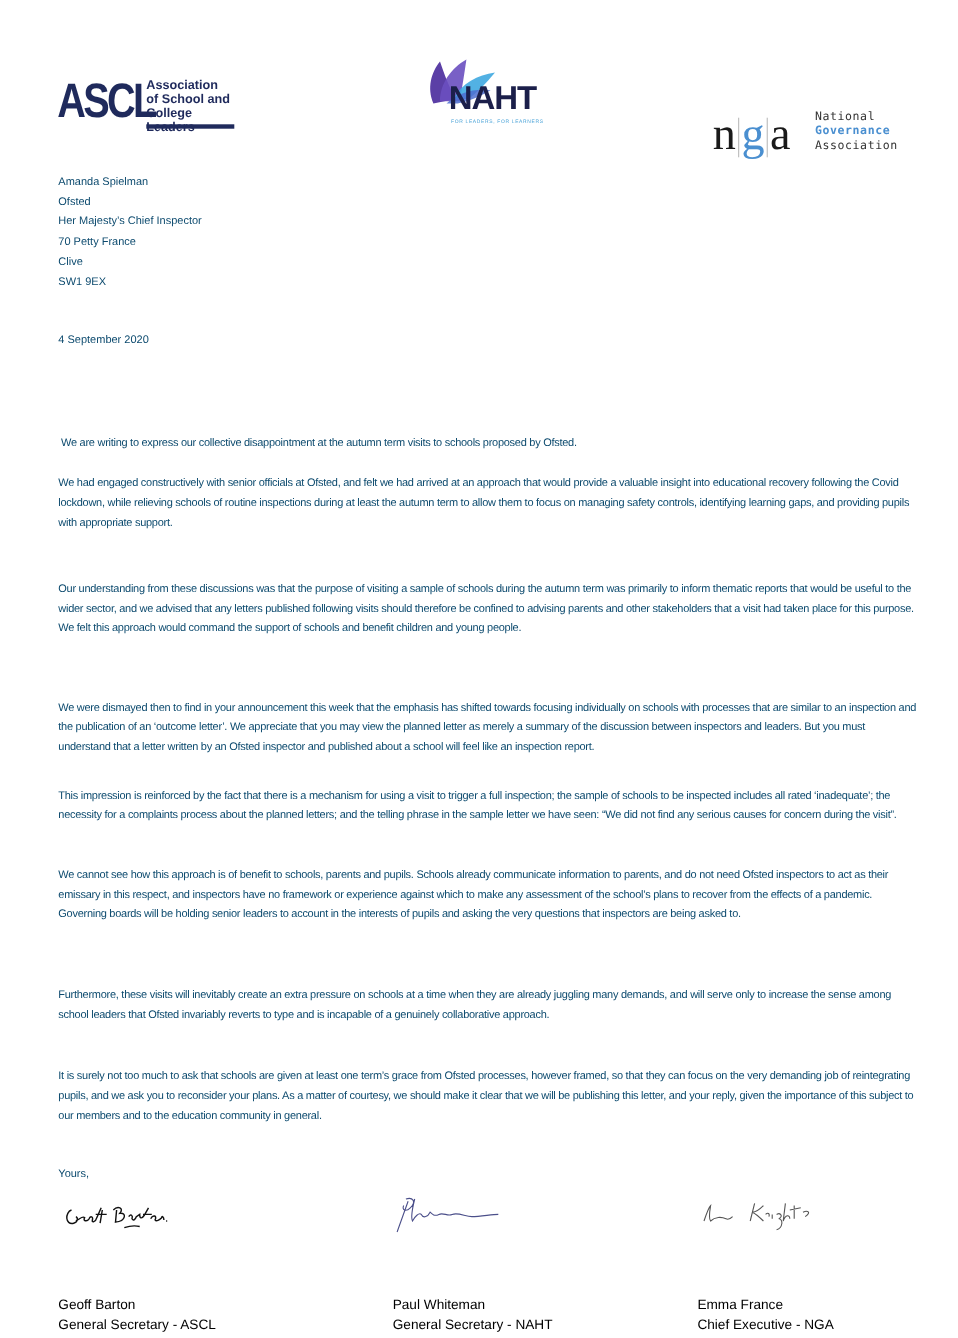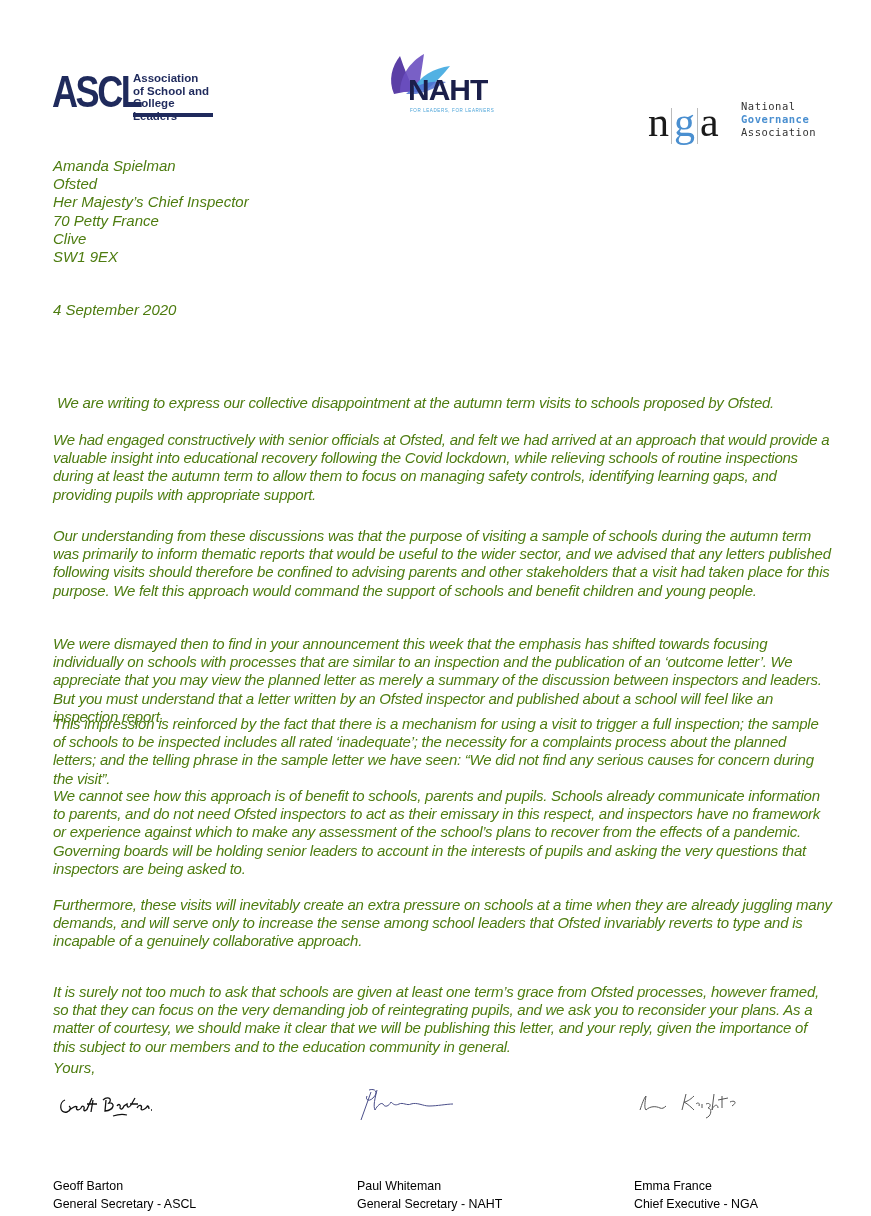--- a/index.html
+++ b/index.html
@@ -29,34 +29,34 @@
     .nga-n, .nga-a { color: #1a1a1a; }
     .nga-g { color: #4a8fd0; }
     .nga-sep { display: inline-block; width: 1px; height: 36px; background: #bbb; margin: 0 2px;
                vertical-align: middle; }
     .nga-text { position: absolute; left: 93px; top: 2px; font-family: "DejaVu Sans Mono", monospace;
                 font-size: 10.5px; line-height: 13px; color: #333; letter-spacing: 0.5px; }
     .nga-text .gov { color: #4a8fd0; font-weight: bold; }
 
     
     .text { position: absolute; left: 53px; width: 780px; font-family: "Liberation Sans", sans-serif;
-            font-size: 15px; line-height: 18.2px; color: #4d7c0f; font-style: italic; }
+            font-size: 10px; line-height: 18.2px; color: #0c4a6e; }
     .addr { top: 157px; }
     .addr div { height: 18.2px; }
     .date { top: 301px; }
     .salutation { top: 357px; }
     .para { letter-spacing: -0.25px; }
     .p1 { top: 394px; }
     .p2 { top: 431px; }
     .p3 { top: 527px; }
     .p4 { top: 635px; }
     .p5 { top: 715px; }
     .p6 { top: 787px; }
     .p7 { top: 896px; }
-    .p8 { top: 970px; margin-top: 13px; }
+    .p8 { top: 970px; }
     .closing { top: 1059px; }
 
     .sig { position: absolute; }
     .sig-img { position: absolute; }
     .sig-name, .sig-title { position: absolute; font-size: 12.4px; line-height: 18px; white-space: nowrap; margin-top: 30px; }
     .sig1 { left: 53px; top: 1090px; }
     .sig2 { left: 357px; top: 1090px; }
     .sig3 { left: 634px; top: 1090px; }
     .sig .sig-name { top: 57px; left: 0; }
     .sig .sig-title { top: 75px; left: 0; }

